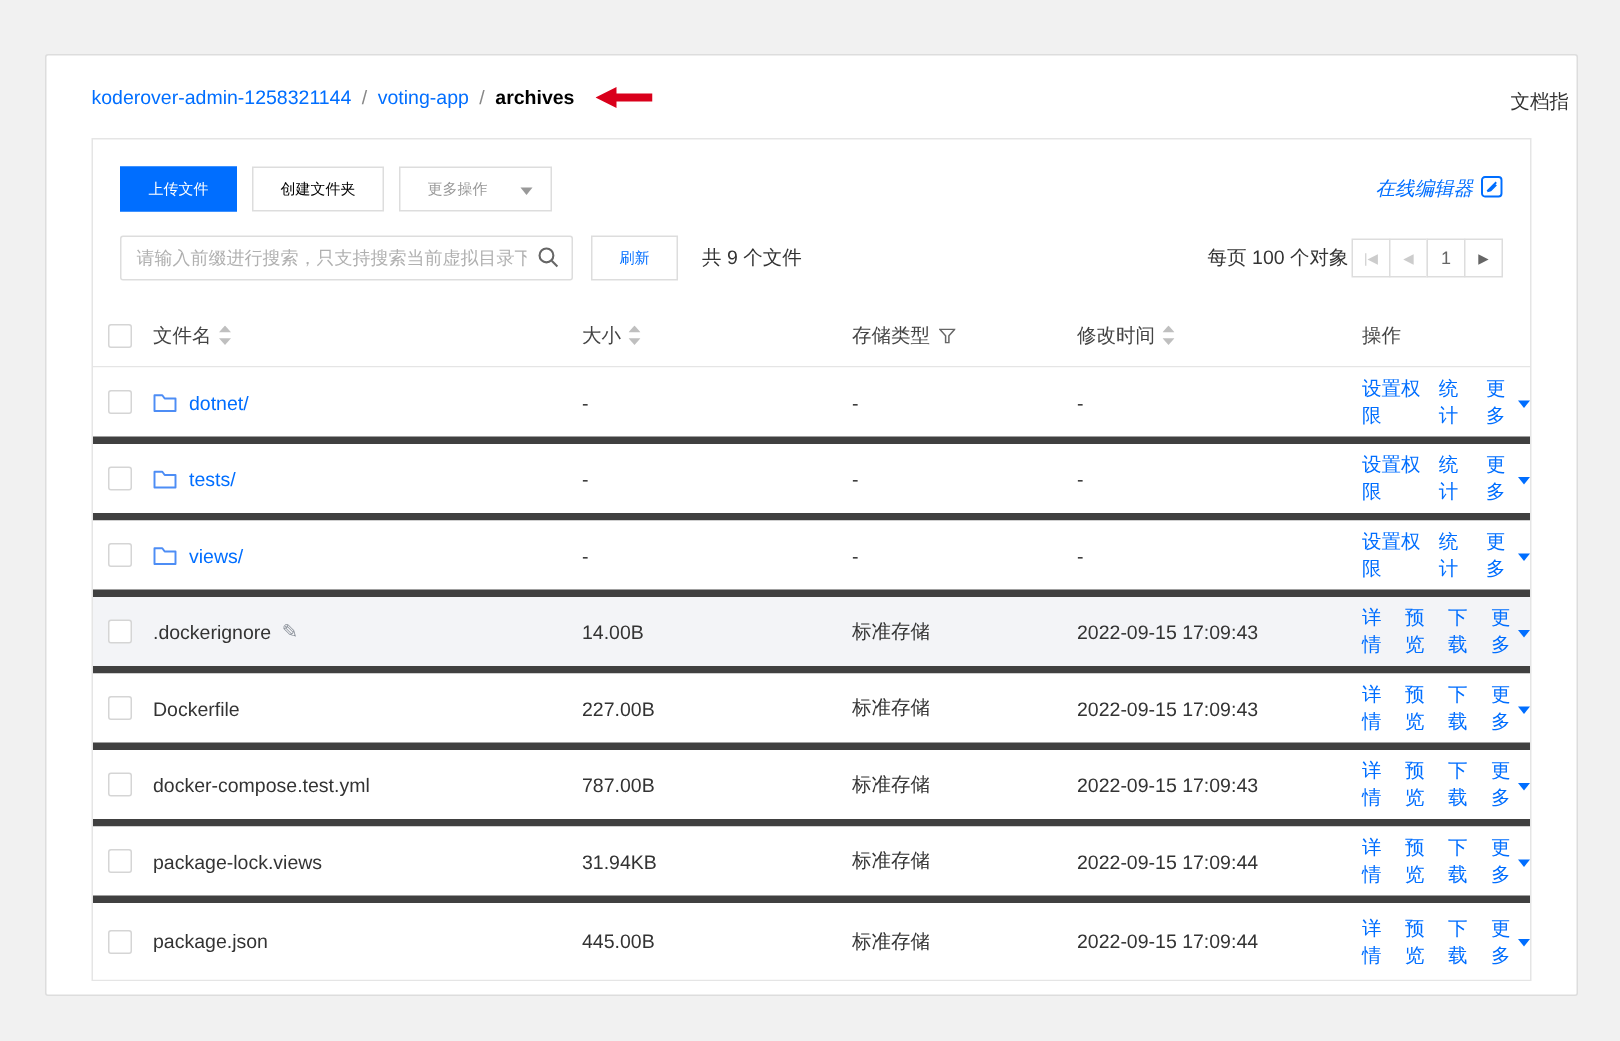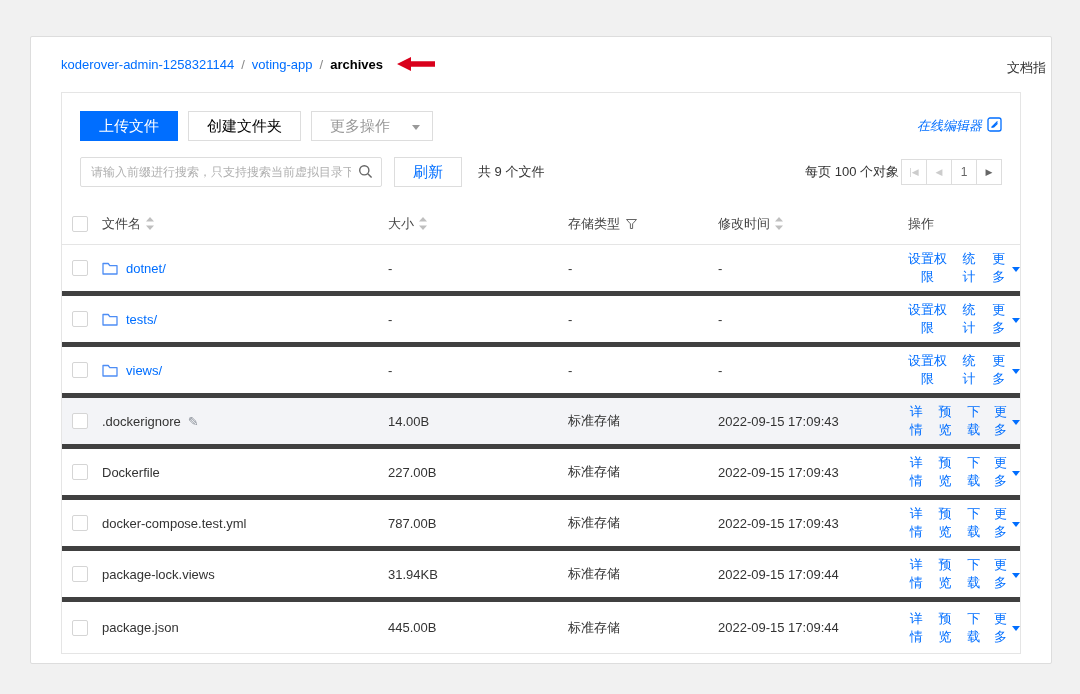--- a/index.html
+++ b/index.html
@@ -8,30 +8,30 @@
     background:#f1f1f1;
     font-family:"Liberation Sans","DejaVu Sans",sans-serif;
     font-size:13px; color:#333;
     position:relative; overflow:hidden;
   }
   .card {
     position:absolute; left:30px; top:36px; width:1022px; height:628px;
     background:#fff; border:1px solid #ddd; border-radius:2px;
   }
   
-  .crumb-row { display:flex; align-items:flex-start; padding:20px 30px 6px 30px; position:relative; }
+  .crumb-row { display:flex; align-items:center; padding:20px 30px 6px 30px; position:relative; }
   .crumb-link { color:#006eff; text-decoration:none; cursor:pointer; }
   .crumb-sep { color:#888; margin:0 7px; }
   .crumb-current { color:#000; font-weight:bold; }
   .red-arrow { margin-left:14px; display:inline-flex; align-items:center; }
   .doc-link { position:absolute; right:-2px; top:22px; color:#333; white-space:nowrap; overflow:hidden; width:46px; }
   
   .panel { margin:14px 30px 0 30px; border:1px solid #e5e5e5; background:#fff; }
   .toolbar { display:flex; align-items:center; padding:18px 18px 14px 18px; }
-  .btn { height:30px; padding:0 18px; border:1px solid #ddd; background:#fff; font-size:15px;
+  .btn { height:30px; padding:0 18px; border:1px solid #ddd; background:#fff; font-size:10px;
          display:inline-flex; align-items:center; cursor:pointer; font-family:inherit; }
   .btn-primary { background:#006eff; border-color:#006eff; color:#fff; }
   .btn + .btn { margin-left:10px; }
   .btn-muted { color:#999; padding-right:12px;align-items:center; }
   .toolbar-right { margin-left:auto; display:flex; align-items:center; color:#006eff; cursor:pointer;font-style:italic; }
   .toolbar-right .lbl { margin-right:5px; }
   
   .search-row { display:flex; align-items:center; padding:2px 18px 16px 18px; }
   .search-box { position:relative; width:302px; }
   .search-input { width:100%; height:30px; border:1px solid #ddd; border-radius:2px; padding:0 30px 0 10px;
@@ -42,21 +42,21 @@
   .count-text { margin-left:16px; color:#333; }
   .page-group { margin-left:auto; display:flex; align-items:center; }
   .per-page { color:#333; margin-right:2px; }
   .pager { display:flex; }
   .pg { width:26px; height:26px; border:1px solid #ddd; background:#fff; display:flex; align-items:center;
         justify-content:center; font-size:9px; color:#666; margin-left:-1px; cursor:pointer; }
   .pg:first-child { margin-left:0; }
   .pg.disabled { color:#ccc; cursor:default; }
   .pg.num { font-size:12px; }
   
-  .thead, .trow { display:flex; align-items:center; padding:0 0 0 10px;text-align:center; }
+  .thead, .trow { display:flex; align-items:center; padding:0 0 0 10px; }
   .thead { height:42px; border-bottom:1px solid #e5e5e5; color:#444; }
   .trow { height:51px; border-bottom:5px solid #404040; background:#fff; }
   .trow:last-child { border-bottom:none; }
   .trow.hl { background:#f3f4f7; }
   .col { flex:none; display:flex; align-items:center; }
   .col.cb { width:30px; }
   .col.name { width:286px; }
   .col.size { width:180px; }
   .col.storage { width:150px; }
   .col.modified { width:190px; }

